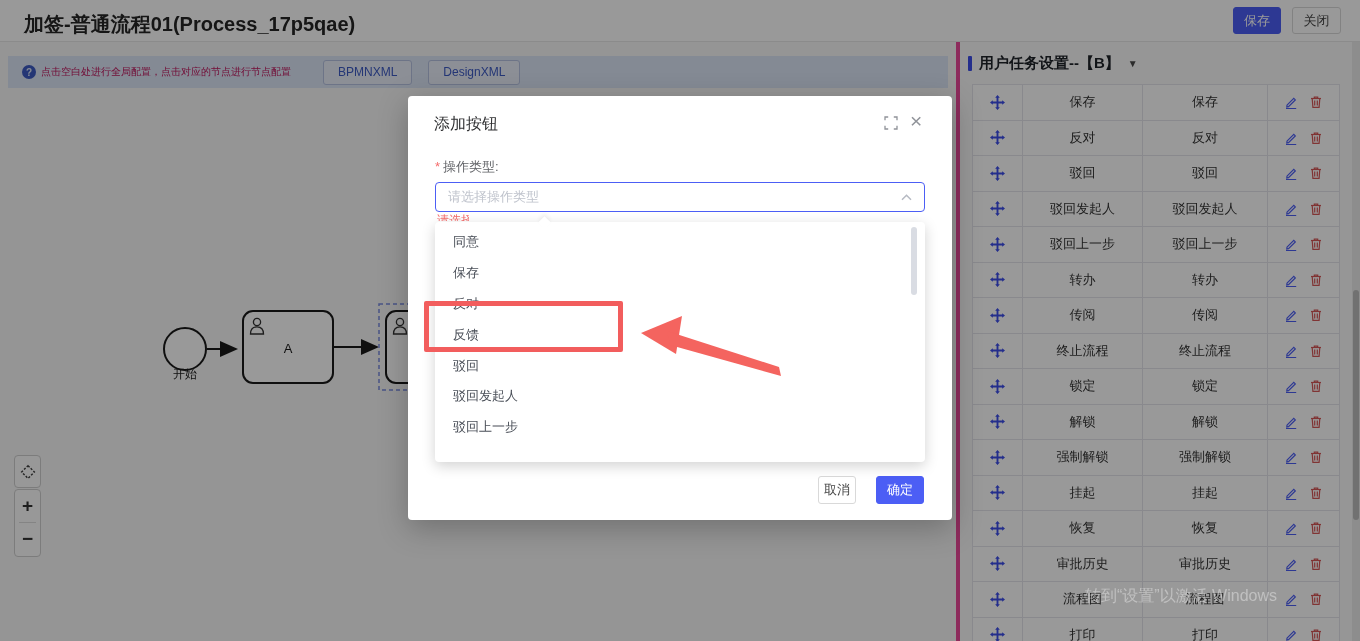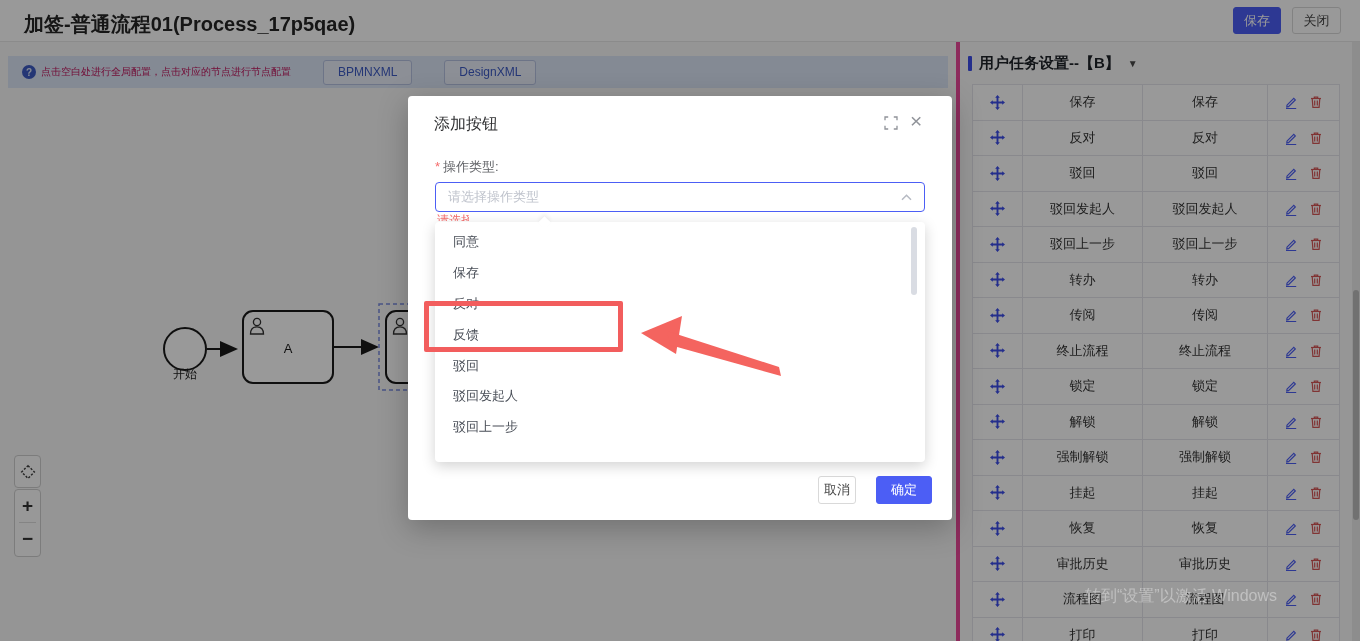--- a/index.html
+++ b/index.html
@@ -18,21 +18,21 @@
   .topbar-close { left:1292px; top:7px; width:49px; height:27px; }
 
   
   .canvas-area { left:0; top:42px; width:956px; height:599px; background:#f8f8f8; z-index:1; }
   .hintbar { left:8px; top:14px; width:940px; height:32px; background:#dde6f7; display:flex; align-items:center; padding-left:14px; }
   .hint-qicon { width:14px; height:14px; border-radius:50%; background:#3d5bc4; color:#dde6f7; font-size:10px; font-weight:bold;
     display:inline-flex; align-items:center; justify-content:center; margin-right:5px; flex:0 0 auto; }
   .hint-text { font-size:10px; color:#be185d; }
   .xml-btn { height:25px; padding:0 14px; background:#e9eefb; border:1px solid #b6c2e2; border-radius:3px; color:#3d5bc4;
     font-size:12px; display:inline-flex; align-items:center; margin-left:32px; cursor:pointer; }
-  .xml-btn + .xml-btn { margin-left:32px; }
+  .xml-btn + .xml-btn { margin-left:16px; }
 
   
   .zctl { background:#fdfdfd; border:1px solid #cfcfcf; border-radius:4px; display:flex; flex-direction:column; align-items:center; }
   .zctl-fit { left:14px; top:413px; width:27px; height:33px; justify-content:center; }
   .zctl-zoom { left:14px; top:447px; width:27px; height:68px; }
   .zbtn { width:25px; height:32px; display:flex; align-items:center; justify-content:center; font-size:19px; font-weight:bold; color:#333; cursor:pointer; }
   .zdiv { width:17px; height:1px; background:#dcdcdc; }
 
   
   .right-panel { left:956px; top:42px; width:404px; height:599px; background:#fbfbfb; border-left:4px solid #ec4899; z-index:1; }
@@ -66,21 +66,21 @@
   .modal-close { left:502px; top:14px; font-size:21px; color:#909399; cursor:pointer; line-height:1; }
   .form-label { left:27px; top:62px; font-size:13px; color:#606266; }
   .req { color:#f56c6c; margin-right:3px; }
   .select { left:27px; top:86px; width:490px; height:30px; border:1.5px solid #4c5ef5; border-radius:4px; background:#fff;
     display:flex; align-items:center; padding:0 12px; cursor:pointer; }
   .select-placeholder { font-size:13px; color:#bfc3cc; flex:1; }
   .error-clip { left:29px; top:116px; width:32px; height:9px; overflow:hidden; }
   .error-text { font-size:12px; color:#f56c6c; white-space:nowrap; }
   .modal-footer-btn { height:28px; }
   .btn-cancel { left:410px; top:380px; width:38px;text-align:right; }
-  .btn-ok { left:468px; top:380px; width:56px; }
+  .btn-ok { left:468px; top:380px; width:48px; }
 
   
   .dropdown { left:435px; top:222px; width:490px; height:240px; background:#ffffff; border-radius:4px;
     box-shadow:0 4px 14px rgba(0,0,0,0.18); z-index:11; padding-top:5px; overflow:hidden; }
   .dd-notch { left:540px; top:218px; width:9px; height:9px; background:#ffffff; transform:rotate(45deg);
     box-shadow:-2px -2px 4px rgba(0,0,0,0.06); z-index:12; }
   .dd-option { height:30.8px; display:flex; align-items:center; padding-left:18px; font-size:13px; color:#4a4f58; cursor:pointer; }
   .dd-option[data-state="highlighted"] { background:#e9ecf9; color:#4c5ef5; }
   .dd-thumb { left:911px; top:227px; width:6px; height:68px; background:#d9dce3; border-radius:3px; z-index:12; }
 

